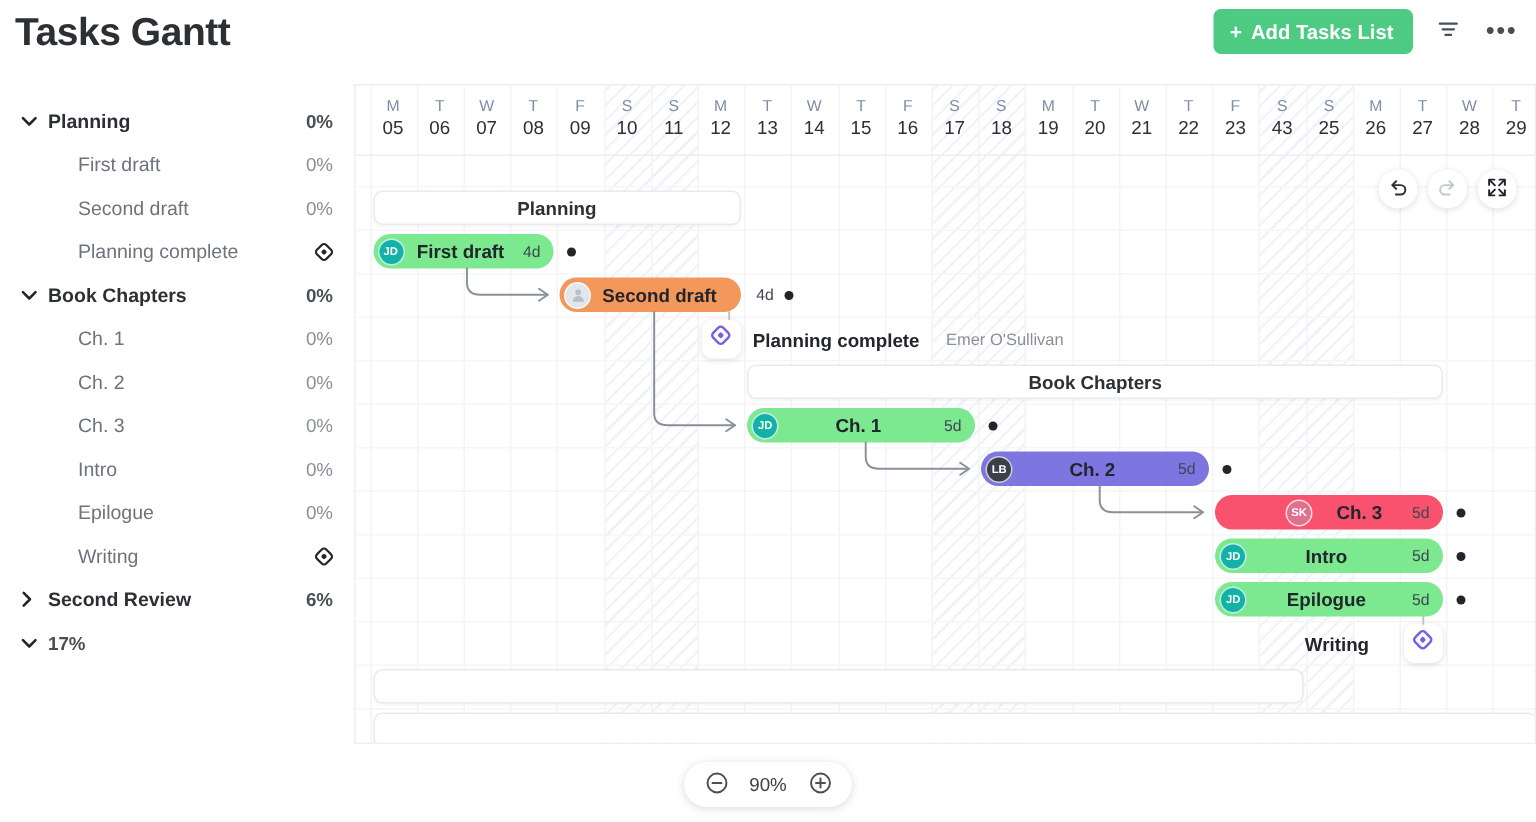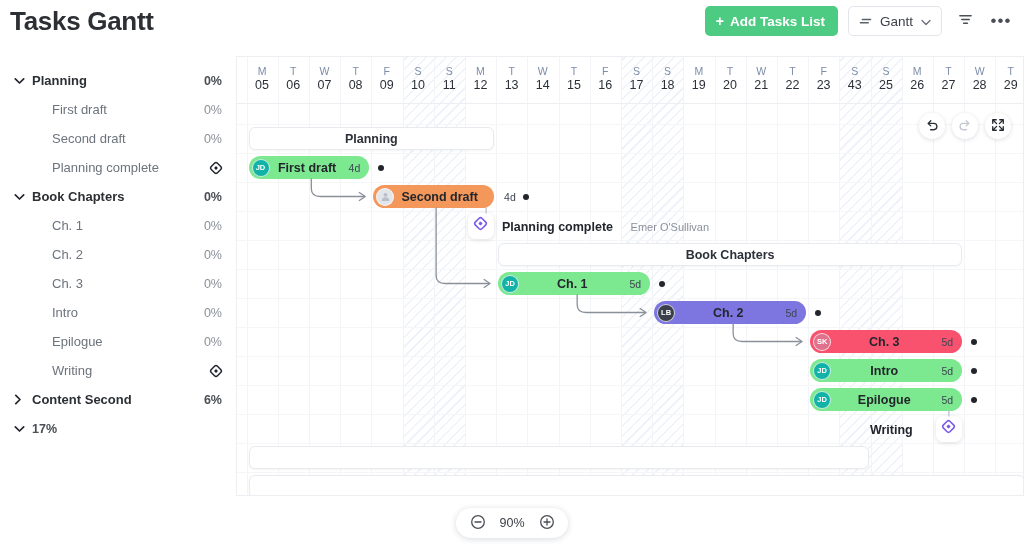--- a/index.html
+++ b/index.html
@@ -146,35 +146,20 @@
 
 <div class="app-header">
   <div class="page-title">Tasks Gantt</div>
 
   <div class="toolbar">
     <button class="btn-add">
       <span class="plus">+</span>
       <span>Add Tasks List</span>
     </button>
 
-    <button class="btn-view">
-      <span>
-        <svg width="13" height="13" viewBox="0 0 14 14">
-          <line x1="1.5" y1="3.5" x2="12.5" y2="3.5" stroke="#5b6built" stroke-width="1.5" stroke-linecap="round"></line>
-          <line x1="3.5" y1="7" x2="12.5" y2="7" stroke="#5b616b" stroke-width="1.5" stroke-linecap="round"></line>
-          <line x1="1.5" y1="10.5" x2="10" y2="10.5" stroke="#5b616b" stroke-width="1.5" stroke-linecap="round"></line>
-        </svg>
-      </span>
-      <span class="lbl">Gantt</span>
-      <span>
-        <svg width="10" height="7" viewBox="0 0 10 7">
-          <polyline points="1,1.5 5,5.5 9,1.5" fill="none" stroke="#6d737c" stroke-width="1.4" stroke-linecap="round" stroke-linejoin="round"></polyline>
-        </svg>
-      </span>
-    </button>
 
     <button class="icon-btn">
       <span>
         <svg width="15" height="15" viewBox="0 0 16 16">
           <line x1="2" y1="4" x2="14" y2="4" stroke="#4a4e55" stroke-width="1.6" stroke-linecap="round"></line>
           <line x1="4" y1="8" x2="12" y2="8" stroke="#4a4e55" stroke-width="1.6" stroke-linecap="round"></line>
           <line x1="6" y1="12" x2="10" y2="12" stroke="#4a4e55" stroke-width="1.6" stroke-linecap="round"></line>
         </svg>
       </span>
     </button>
@@ -258,21 +243,21 @@
       <rect x="6.3" y="6.3" width="3.4" height="3.4" rx="1" fill="#22262c"></rect>
     </g>
         </svg></span>
     </div>
     <div class="task-row group" style="top: 333px;">
       <span class="chev">
         <svg width="8" height="11" viewBox="0 0 8 11">
           <polyline points="1.8,1.3 6,5.5 1.8,9.7" fill="none" stroke="#22262c" stroke-width="1.7" stroke-linecap="round" stroke-linejoin="round"></polyline>
         </svg>
       </span>
-      <span class="tname">Content Second</span>
+      <span class="tname">Second Review</span>
       <span class="pct">6%</span>
     </div>
     <div class="task-row group" style="top: 362px;">
       <span class="chev">
         <svg width="11" height="8" viewBox="0 0 11 8">
           <polyline points="1.3,1.8 5.5,6 9.7,1.8" fill="none" stroke="#22262c" stroke-width="1.7" stroke-linecap="round" stroke-linejoin="round"></polyline>
         </svg>
       </span>
       <span class="pct">17%</span>
     </div>
@@ -491,21 +476,21 @@
         <span class="dur">5d</span>
       </div>
       <span class="dot-after" style="left: 422.1px; top: 223.5px;"></span>
       <div class="t-bar" style="left: 417.1px; width: 152px; top: 244px; background: rgb(125, 118, 224);">
         <span class="avatar" style="background: rgb(58, 63, 74);">LB</span>
         <span class="bname">Ch. 2</span>
         <span class="dur">5d</span>
       </div>
       <span class="dot-after" style="left: 578.1px; top: 252.5px;"></span>
       <div class="t-bar" style="left: 573.1px; width: 152px; top: 273px; background: rgb(248, 82, 111);">
-        <span class="avatar" style="background: rgb(224, 113, 140);">SK</span>
+        <span class="avatar" style="background: rgb(224, 113, 140); margin-left: 44px;">SK</span>
         <span class="bname">Ch. 3</span>
         <span class="dur">5d</span>
       </div>
       <span class="dot-after" style="left: 734.1px; top: 281.5px;"></span>
       <div class="t-bar" style="left: 573.1px; width: 152px; top: 302px; background: rgb(124, 232, 143);">
         <span class="avatar" style="background: rgb(18, 178, 166);">JD</span>
         <span class="bname">Intro</span>
         <span class="dur">5d</span>
       </div>
       <span class="dot-after" style="left: 734.1px; top: 310.5px;"></span>

